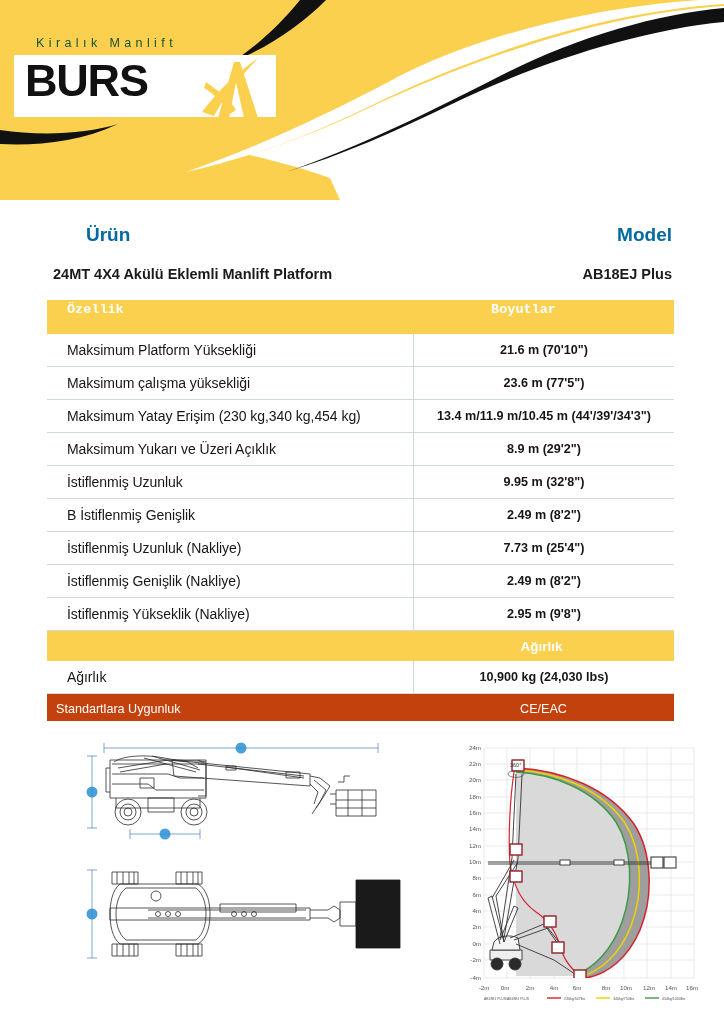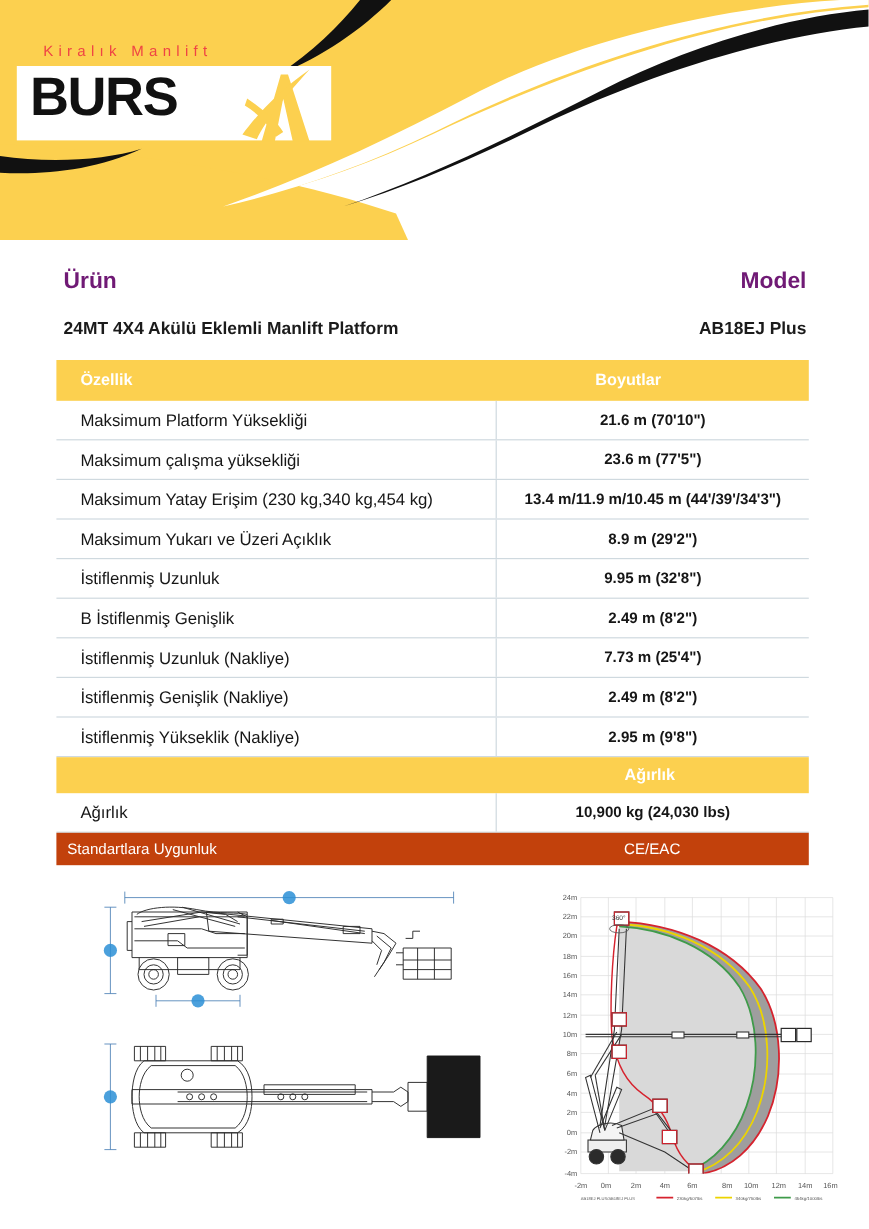--- a/index.html
+++ b/index.html
@@ -15,47 +15,47 @@
   .banner { position: absolute; left:0; top:0; width:724px; height:200px; overflow:hidden; }
   .banner svg { display:block; }
 
   .logo-wrap {
     position:absolute; left:14px; top:36px; width:268px; height:88px;
     z-index: 5;
   }
   .logo-tag {
     position:absolute; left:22px; top:0px;
     font-size:12.5px; letter-spacing:4.4px; font-weight:400;
-    color:#ef4444; white-space:nowrap;
+    color:#14532d; white-space:nowrap;
   }
   .logo-plate {
     position:absolute; left:0px; top:19px; width:262px; height:62px;
     background:#ffffff;
   }
   .logo-word {
     position:absolute; left:11px; top:22px;
     font-size:45px; font-weight:bold; letter-spacing:-1.2px;
     color:#111111; line-height:1; font-family:"Liberation Sans", sans-serif;
   }
   .logo-a { position:absolute; left:160px; top:16px; width:100px; height:68px; }
 
   
   .prod { position:absolute; left:53px; top:222px; }
   .prod-label, .model-label {
-    font-size:19px; font-weight:bold; color:#701a75; line-height:1.35;
+    font-size:19px; font-weight:bold; color:#0369a1; line-height:1.35;margin-left:33px;
   }
   .prod-name, .model-name {
     font-size:14.5px; font-weight:bold; color:#1b1b1b; line-height:1.45; margin-top:16px;
   }
   .model { position:absolute; right:52px; top:222px; text-align:right; }
 
   
   .table { position:absolute; left:47px; top:300px; width:627px; }
   .thead {
-    display:flex; background:#FCD04F; height:34px; align-items:center;
+    display:flex; background:#FCD04F; height:34px; font-family:Liberation Mono, monospace;
   }
   .thead .c1 { width:366px; padding-left:20px; }
   .thead .c2 { flex:1; padding-right:40px; text-align:center; }
   .thead span { color:#ffffff; font-size:13.5px; font-weight:bold; }
 
   .trow {
     display:flex; min-height:33px; align-items:center;
     border-bottom:1px solid #cfd9df;
   }
   .trow .c1 {

